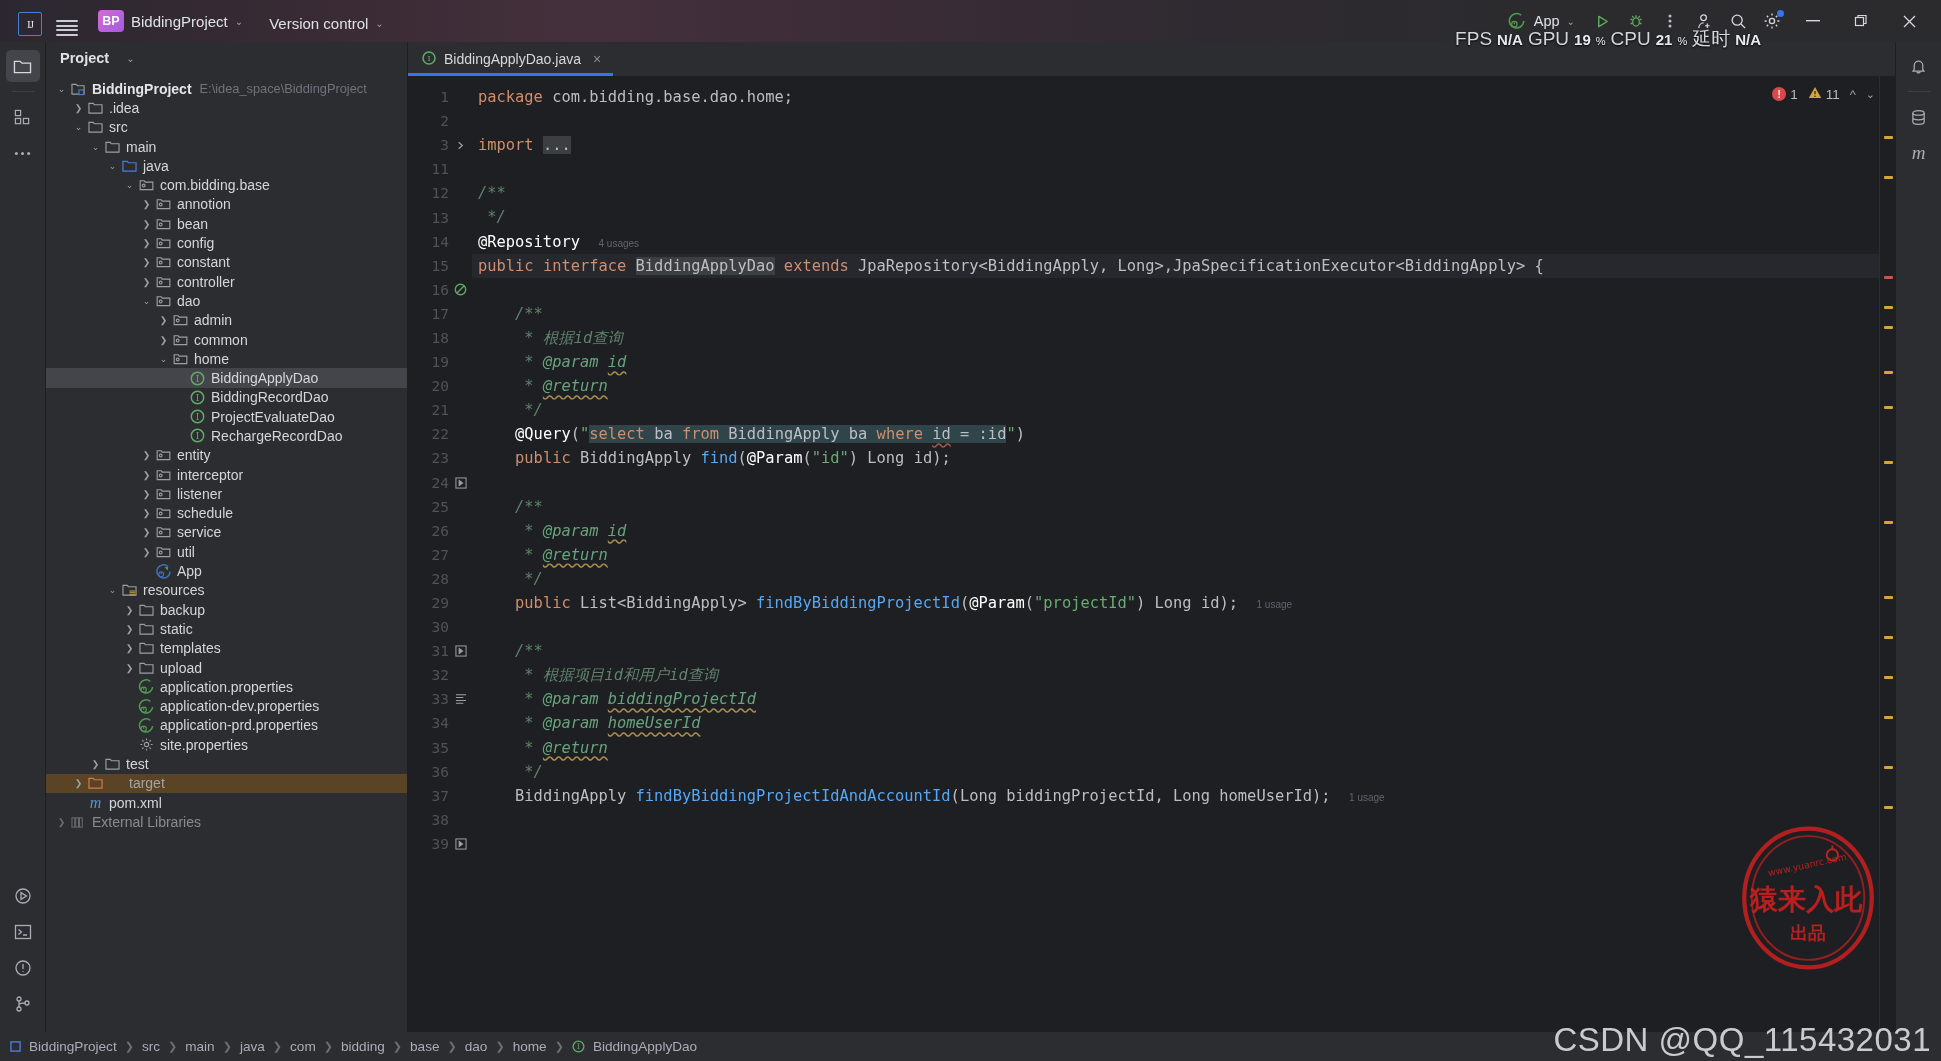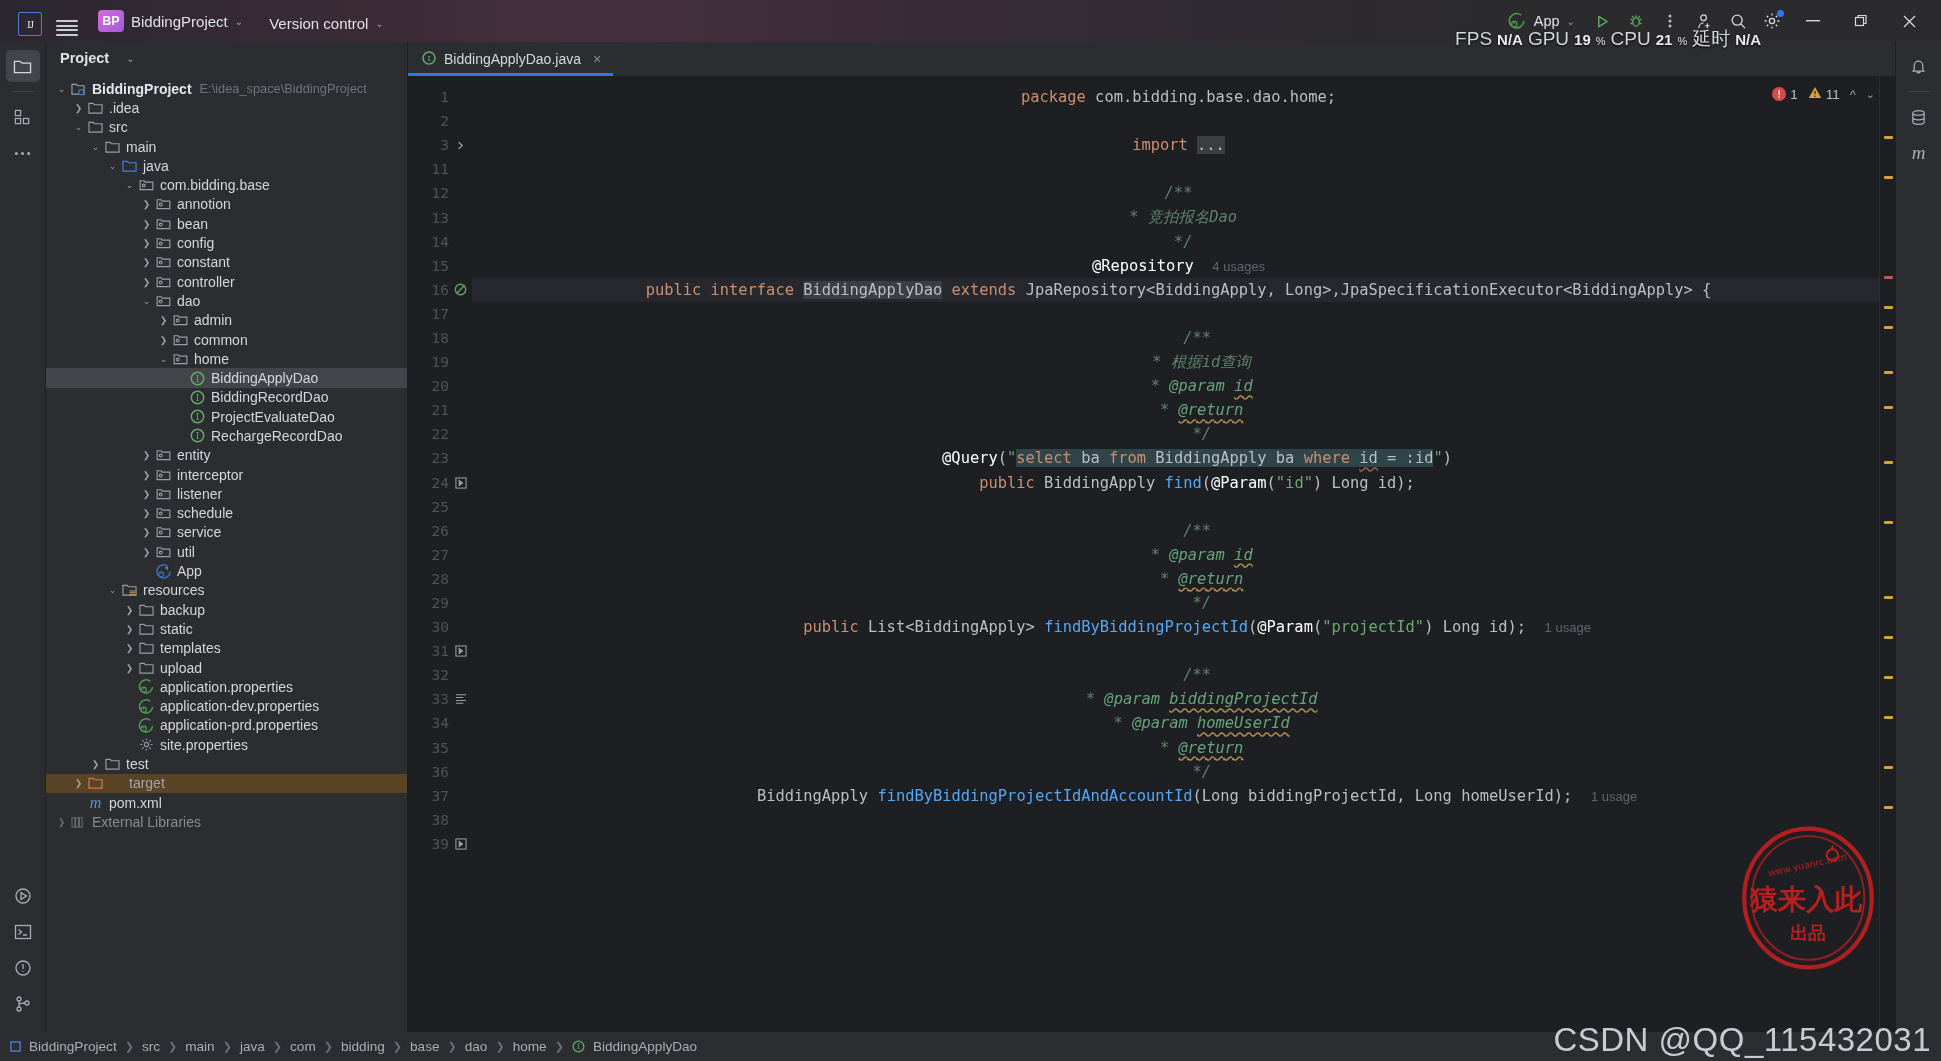--- a/index.html
+++ b/index.html
@@ -72,29 +72,29 @@
   .tab{ height:34px; display:flex;align-items:center;gap:8px;padding:0 12px 0 14px; font-size:14px; color:#d6d8dd; background:#2b2d30; position:relative; cursor:pointer;}
   .tab.active::after{ content:""; position:absolute; left:0;right:0;bottom:0;height:3px;background:#3574f0;}
   .tab .x{ color:#8a8e96; font-size:14px; margin-left:4px;}
   #code-area{ flex:1; display:flex; position:relative; overflow:hidden; background:#1e1f22;}
   #gutter{ width:64px; background:#1e1f22; padding-top:9px; position:relative; flex-shrink:0;}
   .gl{ height:24.1px; display:flex;align-items:center;justify-content:flex-end; padding-right:4px; gap:4px;
        font-family:"DejaVu Sans Mono", monospace; font-size:14.5px; color:#4f5256;}
   .gl .gmark{ width:15px; display:flex;align-items:center;justify-content:center;}
   #codelines{ flex:1; padding-top:9px; position:relative; overflow:hidden;
       font-family:"DejaVu Sans Mono", monospace; font-size:15.4px; }
-  .cl{ height:24.1px; line-height:24.1px; white-space:pre; padding-left:6px;text-align:center;}
+  .cl{ height:24.1px; line-height:24.1px; white-space:pre; padding-left:6px;}
   .cl.cur{ background:#26282e; }
   
   .kw{color:#cf8e6d;} .str{color:#6aab73;}
   .cmt-i{color:#5f826b;font-style:italic;}
   .doc-tag{color:#67a37c;font-style:italic;}
   .ann{color:#ffffff;}
   .cls{color:#bcbec4;} .mth{color:#56a8f5;} .plain{color:#bcbec4;}
-  .usg{color:#5f6570;font-family:"Liberation Sans",sans-serif;font-size:13px;}
+  .usg{color:#5f6570;font-family:"Liberation Sans",sans-serif;font-size:10px;}
   .hl-ident{ background:#3b3f41; }
   .hl-sql{ background:#2f4549; }
   .wavy{ text-decoration:underline; text-decoration-style:wavy; text-decoration-color:#a98b4e; text-underline-offset:3px;}
   .wavy-r{ text-decoration:underline; text-decoration-style:wavy; text-decoration-color:#9b5a4a; text-underline-offset:3px;}
   
   #insp{ width:16px; background:#1e1f22; position:relative; flex-shrink:0; border-left:1px solid #2b2d30;}
   .imark{ position:absolute; right:2px; width:9px; height:3px; border-radius:1px;}
   #insp-head{ position:absolute; top:44px; right:20px; display:flex;align-items:center;gap:10px; z-index:20; font-size:13px;}
   .badge{ display:flex;align-items:center;gap:4px;font-size:13.5px;color:#b9bcc2;}
   .dot-e{ width:14px;height:14px;border-radius:50%;background:#d8494a;color:#fff;font-size:10px;display:flex;align-items:center;justify-content:center;font-weight:bold;}
@@ -887,40 +887,40 @@
               </svg>
             </span>
           </div>
         </div>
       <div id="codelines">
           <div class="cl"><span class="kw">package</span> <span class="plain">com.bidding.base.dao.home;</span></div>
           <div class="cl">&nbsp;</div>
           <div class="cl"><span class="kw">import</span> <span class="hl-ident plain">...</span></div>
           <div class="cl">&nbsp;</div>
           <div class="cl"><span class="cmt-i">/**</span></div>
-          <div class="cl"><span class="cmt-i"> * 竞拍报名Dao</span></div>
           <div class="cl"><span class="cmt-i"> */</span></div>
           <div class="cl"><span class="ann">@Repository</span>  <span class="usg">4 usages</span></div>
           <div class="cl cur"><span class="kw">public</span> <span class="kw">interface</span> <span class="hl-ident cls">BiddingApplyDao</span> <span class="kw">extends</span> <span class="cls">JpaRepository</span><span class="plain">&lt;BiddingApply, Long&gt;,</span><span class="cls">JpaSpecificationExecutor</span><span class="plain">&lt;BiddingApply&gt; {</span></div>
           <div class="cl">&nbsp;</div>
           <div class="cl">    <span class="cmt-i">/**</span></div>
           <div class="cl">     <span class="cmt-i">* 根据id查询</span></div>
           <div class="cl">     <span class="cmt-i">* </span><span class="doc-tag">@param</span> <span class="doc-tag wavy">id</span></div>
           <div class="cl">     <span class="cmt-i">* </span><span class="doc-tag wavy">@return</span></div>
           <div class="cl">     <span class="cmt-i">*/</span></div>
           <div class="cl">    <span class="ann">@Query</span><span class="plain">(</span><span class="str">"</span><span class="hl-sql"><span class="kw">select</span> <span class="plain">ba</span> <span class="kw">from</span> <span class="plain">BiddingApply ba</span> <span class="kw">where</span> <span class="plain wavy-r">id</span> <span class="plain">= :id</span></span><span class="str">"</span><span class="plain">)</span></div>
           <div class="cl">    <span class="kw">public</span> <span class="cls">BiddingApply</span> <span class="mth">find</span><span class="plain">(</span><span class="ann">@Param</span><span class="plain">(</span><span class="str">"id"</span><span class="plain">) Long id);</span></div>
           <div class="cl">&nbsp;</div>
           <div class="cl">    <span class="cmt-i">/**</span></div>
           <div class="cl">     <span class="cmt-i">* </span><span class="doc-tag">@param</span> <span class="doc-tag wavy">id</span></div>
           <div class="cl">     <span class="cmt-i">* </span><span class="doc-tag wavy">@return</span></div>
           <div class="cl">     <span class="cmt-i">*/</span></div>
           <div class="cl">    <span class="kw">public</span> <span class="cls">List</span><span class="plain">&lt;BiddingApply&gt; </span><span class="mth">findByBiddingProjectId</span><span class="plain">(</span><span class="ann">@Param</span><span class="plain">(</span><span class="str">"projectId"</span><span class="plain">) Long id);</span>  <span class="usg">1 usage</span></div>
           <div class="cl">&nbsp;</div>
           <div class="cl">    <span class="cmt-i">/**</span></div>
+          <div class="cl">     <span class="cmt-i">* 根据项目id和用户id查询</span></div>
           <div class="cl">     <span class="cmt-i">* </span><span class="doc-tag">@param</span> <span class="doc-tag wavy">biddingProjectId</span></div>
           <div class="cl">     <span class="cmt-i">* </span><span class="doc-tag">@param</span> <span class="doc-tag wavy">homeUserId</span></div>
           <div class="cl">     <span class="cmt-i">* </span><span class="doc-tag wavy">@return</span></div>
           <div class="cl">     <span class="cmt-i">*/</span></div>
           <div class="cl">    <span class="cls">BiddingApply</span> <span class="mth">findByBiddingProjectIdAndAccountId</span><span class="plain">(Long biddingProjectId, Long homeUserId);</span>  <span class="usg">1 usage</span></div>
         </div>
       <div id="insp">
           <div class="imark" style="top: 60px; background: rgb(216, 163, 58);"></div>
           <div class="imark" style="top: 100px; background: rgb(216, 163, 58);"></div>
           <div class="imark" style="top: 200px; background: rgb(197, 86, 79);"></div>

